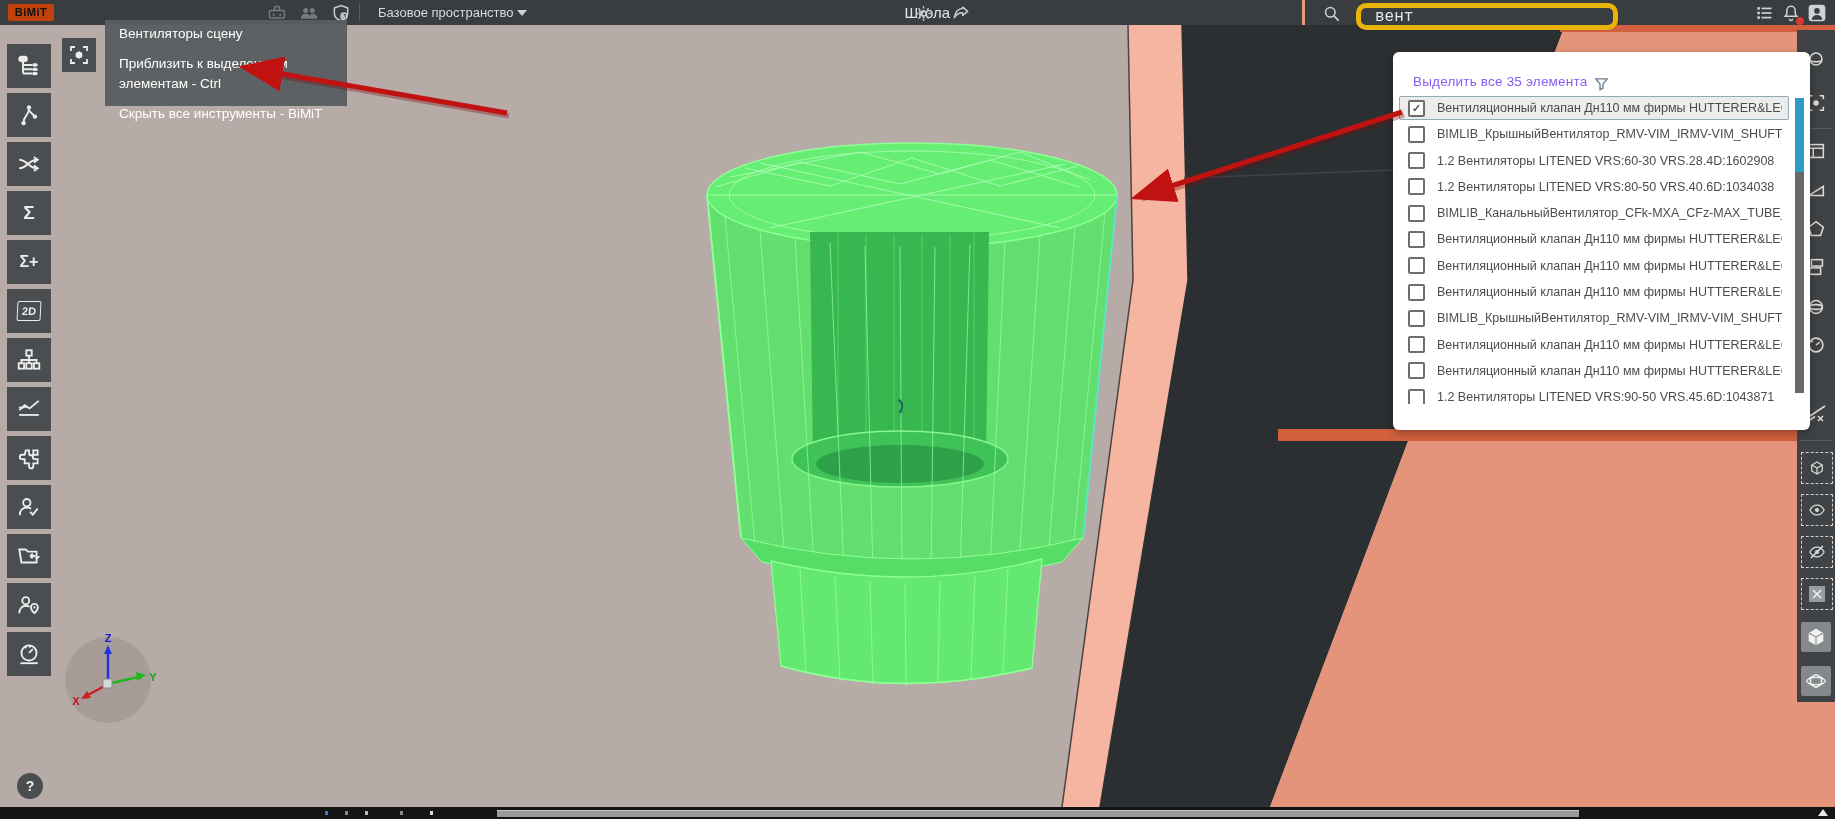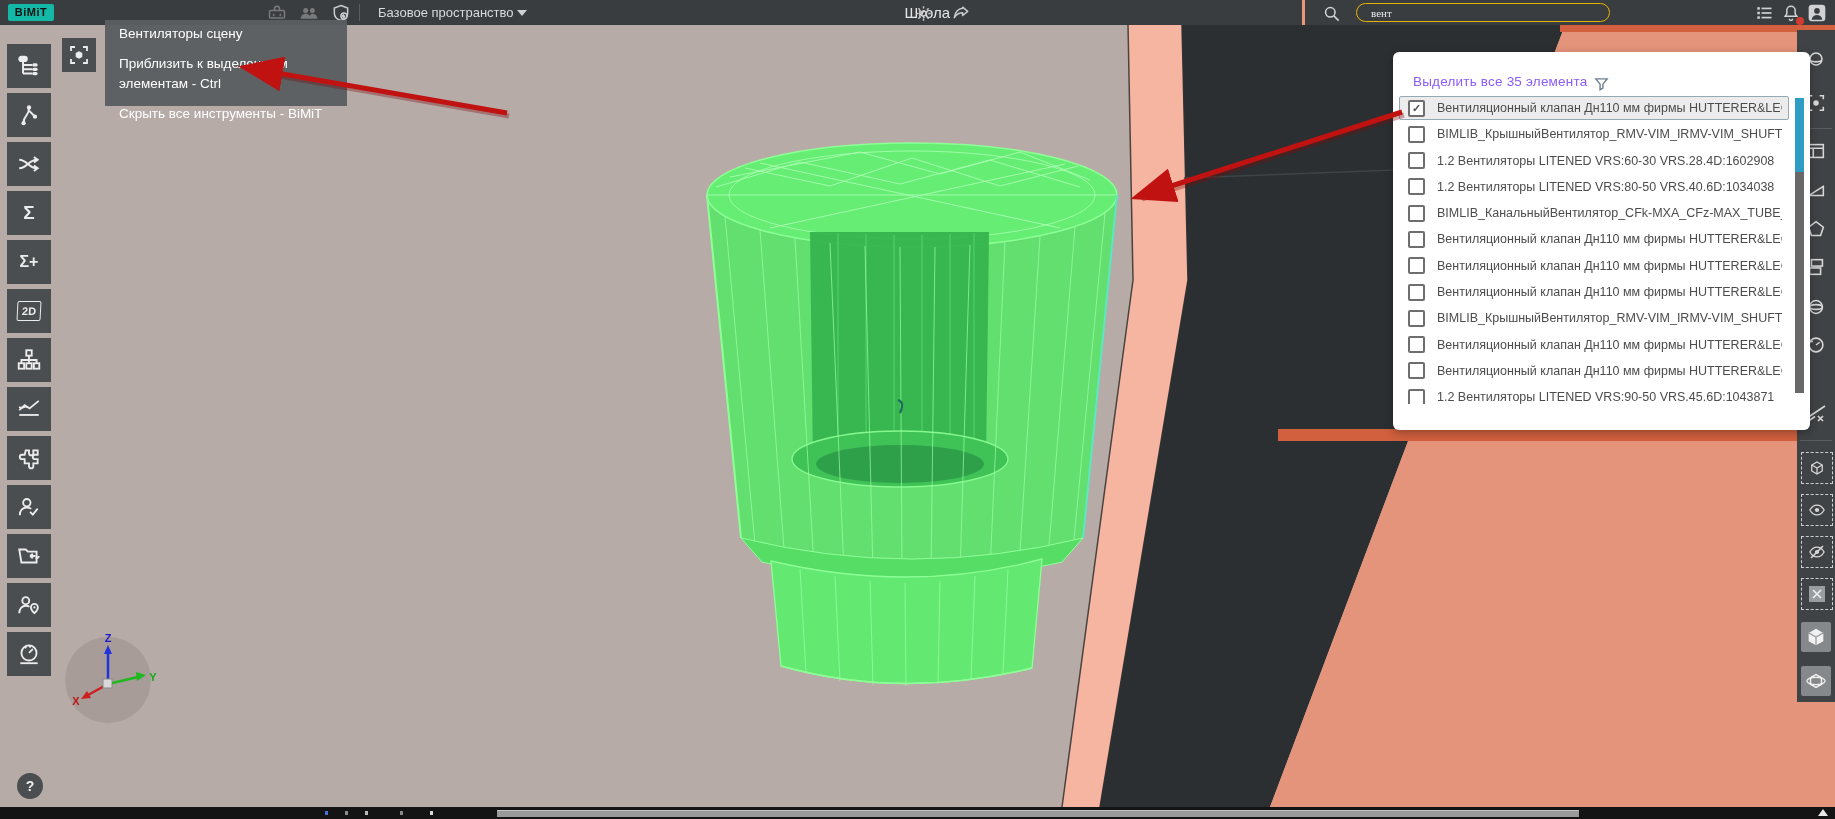--- a/index.html
+++ b/index.html
@@ -1,33 +1,33 @@
 <!DOCTYPE html>
 <html><head>
 <meta charset="utf-8">
 <style>
   html,body{margin:0;padding:0;background:#222;}
   body{width:1835px;height:819px;position:relative;overflow:hidden;
        font-family:"Liberation Sans",sans-serif;-webkit-font-smoothing:antialiased;}
   .abs{position:absolute;}
   
   .topbar{left:0;top:0;width:1835px;height:25px;background:#3a3d3f;z-index:40;}
-  .logo{left:8px;top:4px;width:46px;height:17px;background:#14b8a6;border-radius:2px;
+  .logo{left:8px;top:4px;width:46px;height:17px;background:#c2410c;border-radius:2px;
         color:#111;font-weight:bold;font-size:11px;line-height:17px;text-align:center;letter-spacing:.5px;}
   .tb-ic{top:2px;width:22px;height:22px;display:flex;align-items:center;justify-content:center;}
   .tb-div{left:359px;top:4px;width:1px;height:17px;background:#5a5d5f;}
   .ws-label{left:378px;top:0;height:25px;line-height:25px;color:#d8dadc;font-size:13px;}
   .caret{left:517px;top:10px;width:0;height:0;border-left:5px solid transparent;
          border-right:5px solid transparent;border-top:6px solid #cfd1d3;}
   .title{left:790px;top:0;width:160px;text-align:right;height:25px;line-height:25px;
          color:#e3e5e7;font-size:15px;}
   .accent-div{left:1302px;top:0;width:3px;height:25px;background:#e7977b;}
-  .search-box{left:1356px;top:3px;width:224px;height:17px;border:1px solid #eab308;border-radius:10px;
-              background:transparent;color:#e6e8ea;font-size:11px;padding:0 14px;outline:none;
-              font-family:Liberation Serif, serif;}
+  .search-box{left:1356px;top:3px;width:224px;height:17px;border:5px solid #eab308;border-radius:10px;
+              background:transparent;color:#e6e8ea;font-size:16px;padding:0 14px;outline:none;
+              font-family:Liberation Mono, monospace;}
   .badge{position:absolute;right:-2px;bottom:-1px;width:8px;height:8px;border-radius:50%;background:#d53a2f;}
   
   .side-btn{left:7px;width:44px;height:44px;background:#4b4e50;z-index:30;
             display:flex;align-items:center;justify-content:center;}
   .focus-btn{left:62px;top:38px;width:34px;height:34px;background:#4b4e50;z-index:30;
              display:flex;align-items:center;justify-content:center;}
   .glyph{color:#ececec;font-size:19px;font-weight:bold;}
   .glyph2d{color:#ececec;font-size:11px;font-weight:bold;border:1.5px solid #ececec;
            border-radius:2px;padding:3px 4px;transform:skewX(-3deg);}
   

